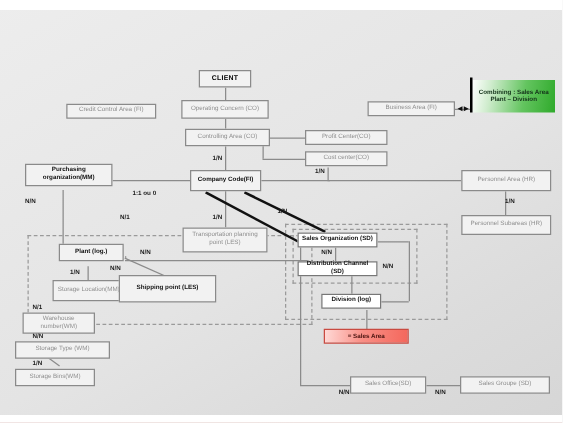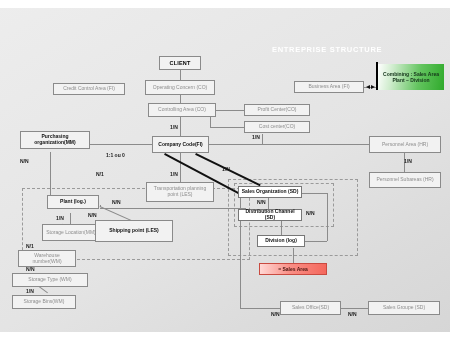--- a/index.html
+++ b/index.html
@@ -56,21 +56,20 @@
   }
   .arrow{position:absolute;z-index:24;width:0;height:0;}
   .arrow.l{border-top:2.5px solid transparent;border-bottom:2.5px solid transparent;border-right:4px solid #111;}
   .arrow.r{border-top:2.5px solid transparent;border-bottom:2.5px solid transparent;border-left:4px solid #111;}
 </style>
 </head>
 <body>
 
 <div id="slide">
 
-  <div class="title">ENTREPRISE  STRUCTURE</div>
 
   <div class="dash" style="left:22px;top:188px;width:228px;height:72px;"></div>
   <div class="dash" style="left:228px;top:179px;width:130px;height:77px;"></div>
   <div class="dash" style="left:234px;top:183px;width:100px;height:44px;"></div>
 
   <div class="ln v" style="left:180px;top:70px;height:10px;"></div>
 
   <div class="ln v" style="left:180px;top:95px;height:8px;"></div>
 
   <div class="ln v" style="left:180px;top:117px;height:20px;"></div>

